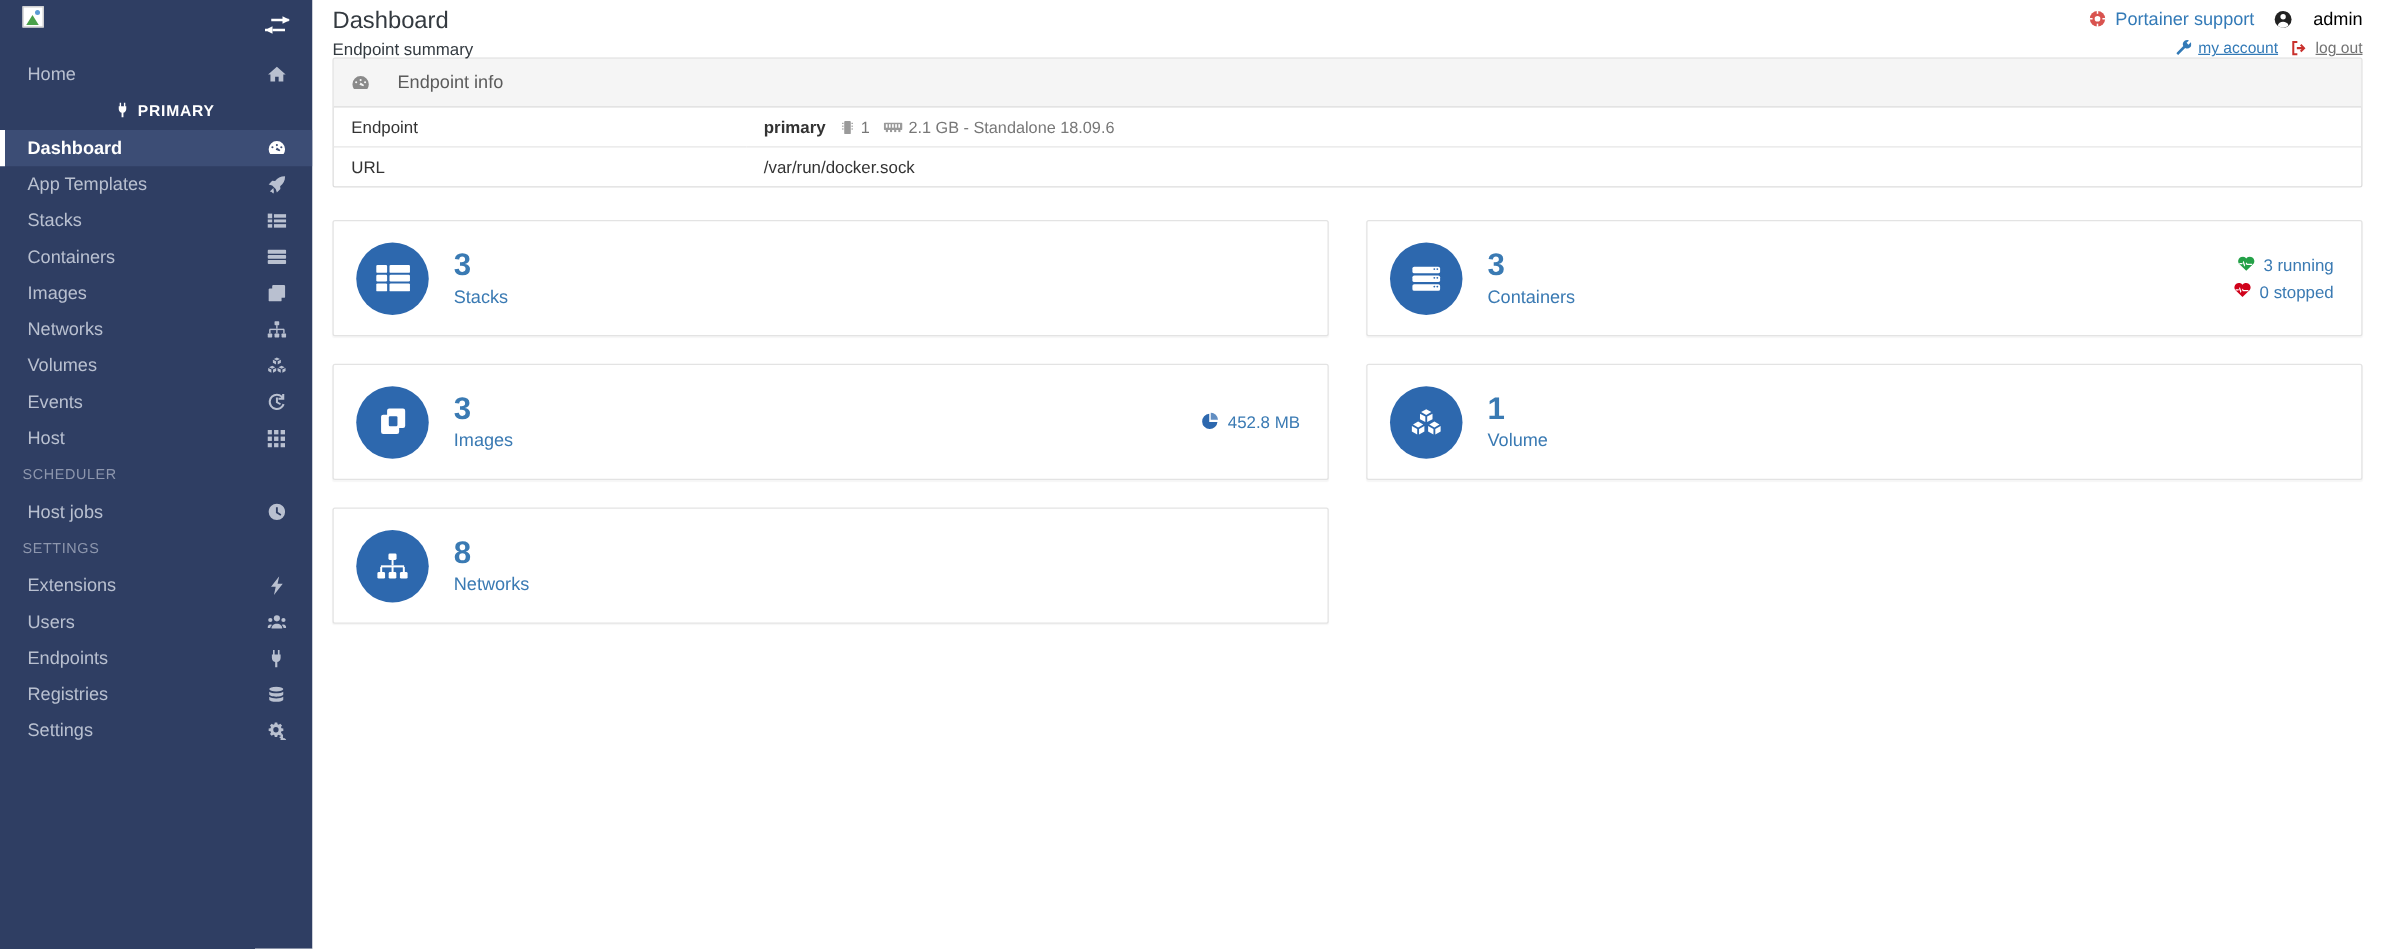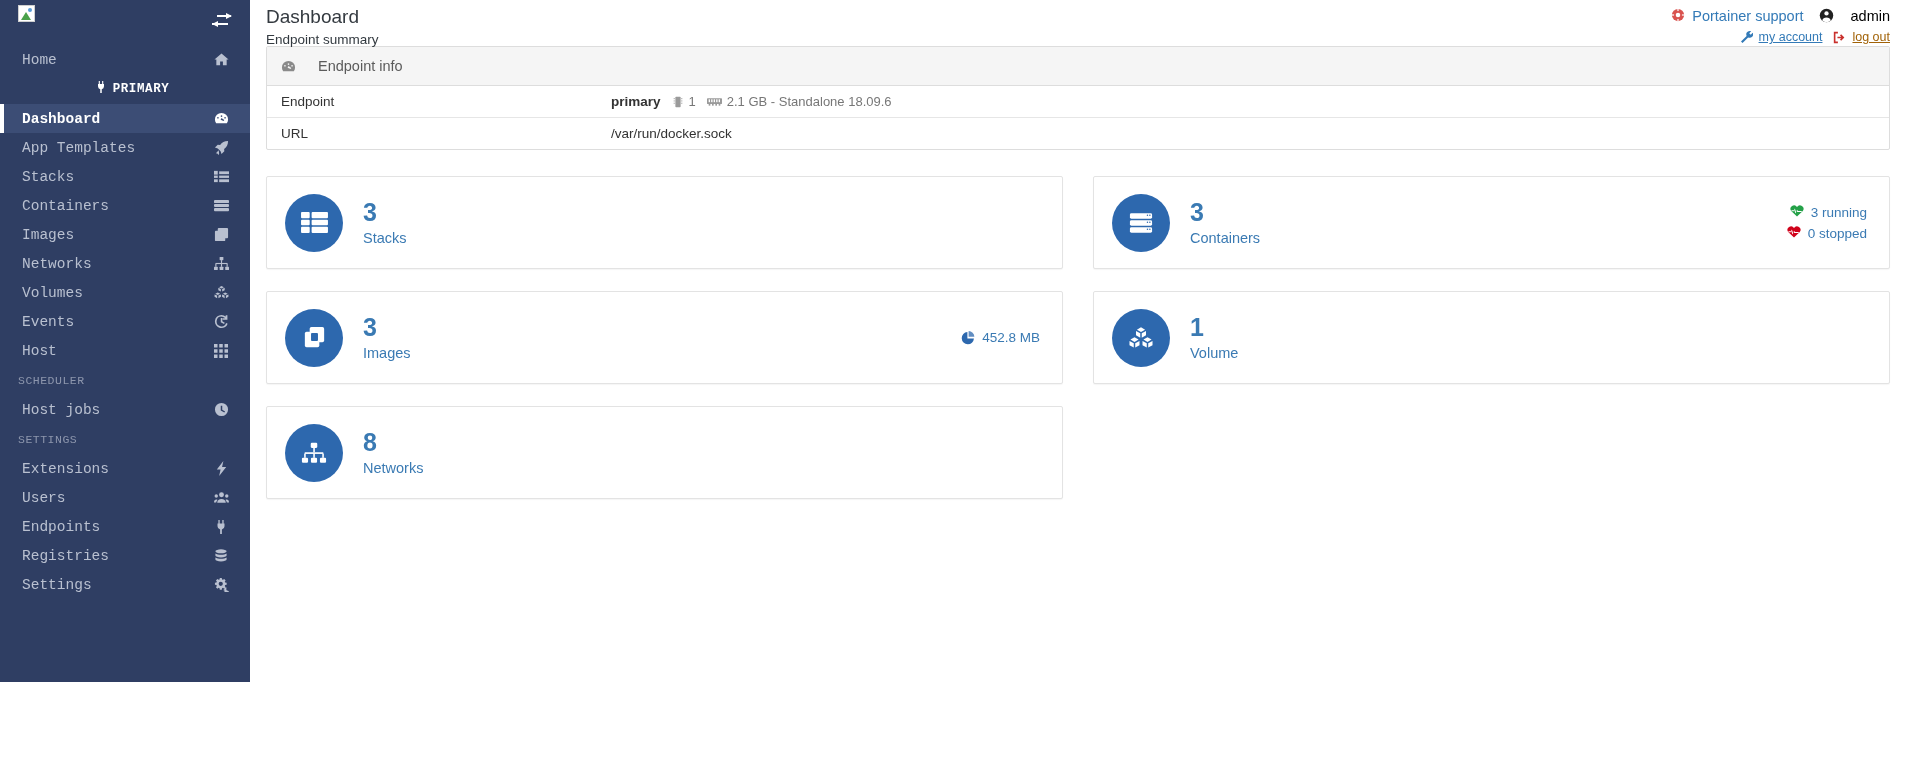--- a/index.html
+++ b/index.html
@@ -6,26 +6,25 @@
   html, body {
     width: 1912px; height: 759px;
     font-family: "Liberation Sans", sans-serif;
     background: #ffffff;
     overflow: hidden;
   }
   .app { display: flex; width: 1912px; height: 759px; }
 
   
   .sidebar {
-    width: 250px; min-width: 250px; height: 682px;
+    width: 250px; min-width: 250px; height: 759px;
     background: #2f3e63;
     color: #b3bbcc;
     display: flex; flex-direction: column;
     position: relative;
-    font-family: Liberation Mono, monospace;
   }
   .sidebar-head {
     height: 42px;
     display: flex; align-items: flex-start;
     padding: 3px 0 0 0;
     position: relative;
   }
   .logo-box {
     margin-left: 18px; margin-top: 2px;
     width: 18px; height: 18px;
@@ -122,21 +121,21 @@
     display: flex; align-items: flex-start; justify-content: flex-end;
     gap: 7px; font-size: 14.5px;
   }
   .support-link { color: #337ab7; cursor: pointer; }
   .admin-name { color: #000000; margin-left: 10px; }
   .user-row2 {
     display: flex; align-items: center; justify-content: flex-end;
     gap: 6px; margin-top: 5px; font-size: 12.5px; text-align: center;
   }
   .ua-link { color: #337ab7; text-decoration: underline; cursor: pointer; }
-  .ua-link.red { color: #a16207; }
+  .ua-link.red { color: #737373; }
   .icon-red { color: #d9534f; }
 
   .content { padding: 0 22px 0 16px; }
 
   
   .panel {
     border: 1px solid #ddd;
     border-radius: 2px;
     background: #ffffff;
     margin-bottom: 26px;
@@ -190,21 +189,21 @@
   .card-count {
     font-size: 25px; color: #3a7ab3; font-weight: bold; line-height: 1.05;
   }
   .card-label { font-size: 14.5px; color: #3a7ab3; margin-top: 5px; }
   .card-right {
     margin-left: auto;
     display: flex; flex-direction: column;
     align-items: flex-end; gap: 6px;
     font-size: 13.5px; color: #3a7ab3;
   }
-  .stat-line { display: flex; align-items: center; gap: 7px; }
+  .stat-line { display: flex; align-items: flex-start; gap: 7px; }
   .heart-green { color: #24a148; }
   .heart-red { color: #d0021b; }
 </style>
 </head>
 <body>
 
 <div class="app">
 
   <div class="sidebar">
 

